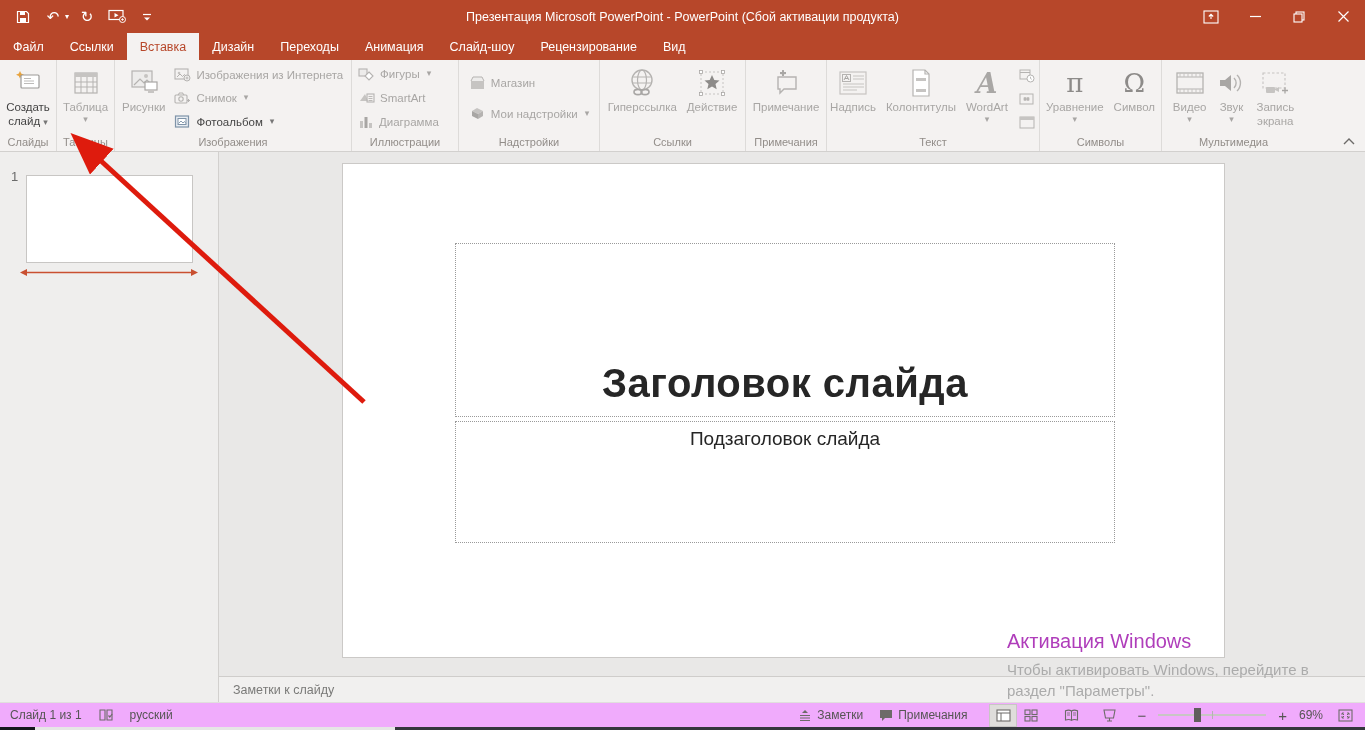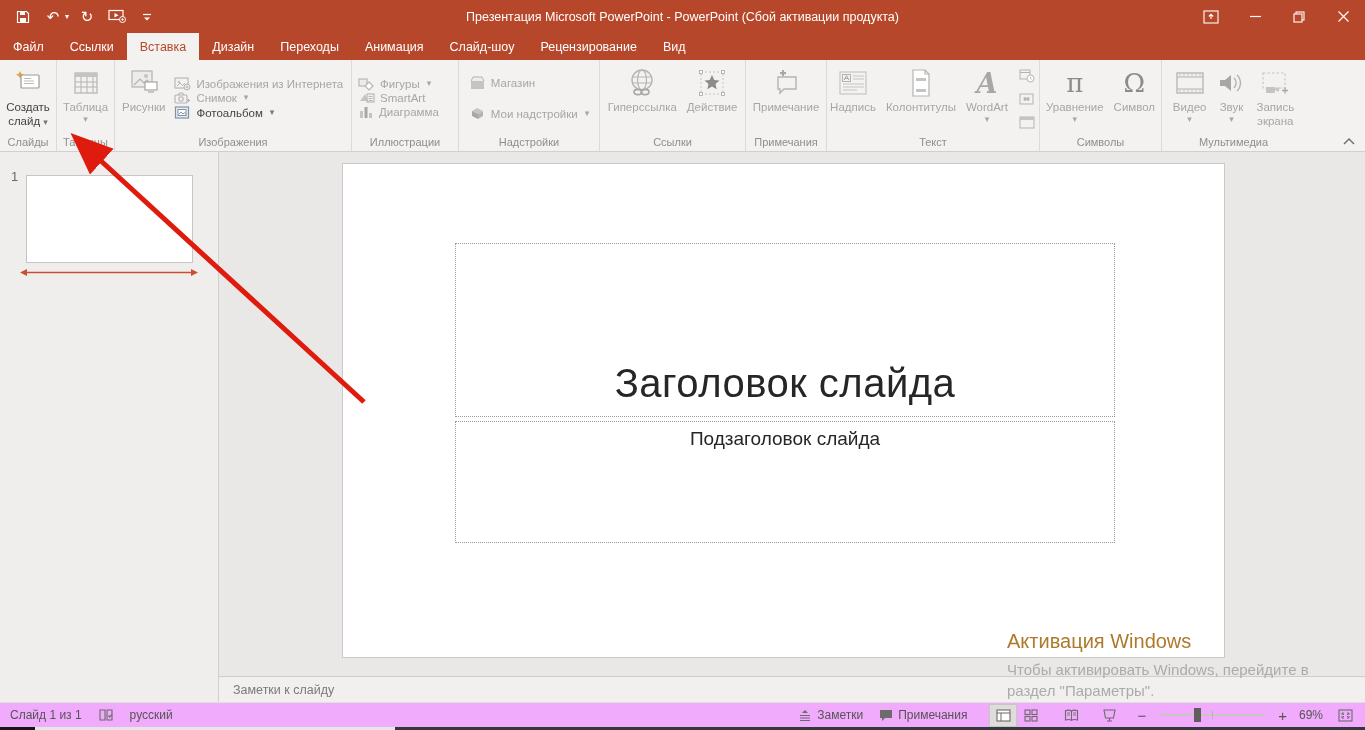--- a/index.html
+++ b/index.html
@@ -27,45 +27,45 @@
   
   .ribbon{height:92px;background:#F4F2F1;border-bottom:1px solid #D2D0CE;display:flex;position:relative;font-size:11.5px;color:#444}
   .rgroup{display:flex;flex-direction:column;border-right:1px solid #DDDBD9;flex:0 0 auto}
   .rg-content{flex:1;display:flex;align-items:stretch;justify-content:center;padding:2px 2px 0}
   .rg-label{text-align:center;font-size:11px;color:#928D89;padding:1px 4px 3px;white-space:nowrap}
   .bigbtn{display:flex;flex-direction:column;align-items:center;padding:3px 5px 0;line-height:1.18;text-align:center;cursor:default}
   .bigbtn .bicon{height:36px;display:flex;align-items:center;justify-content:center}
   .blabel{white-space:nowrap}
   .caret{font-size:9px;color:#777;line-height:1.1}
   .disabled, .disabled .caret{color:#A8A6A4}
-  .smallcol{display:flex;flex-direction:column;justify-content:center;padding:5px 4px 6px}
+  .smallcol{display:flex;flex-direction:column;justify-content:space-between;padding:5px 4px 6px}
   .smallbtn{display:flex;align-items:center;gap:5px;white-space:nowrap;cursor:default}
   .smallbtn .caret{margin-left:2px}
   .ico{display:inline-flex;align-items:center;justify-content:center}
   .glyph-big{font-size:26px;color:#8D8B89;font-family:"DejaVu Serif",serif;line-height:1}
   .wordart-glyph{font-size:27px;color:#A9A7A5;font-style:italic;font-family:"DejaVu Serif",serif;font-weight:bold;line-height:1}
   .minicol{display:flex;flex-direction:column;justify-content:space-between;padding:4px 3px}
   .minibtn{width:22px;height:18px;display:flex;align-items:center;justify-content:center}
   .collapse-chevron{position:absolute;right:10px;bottom:4px;color:#6d6b69}
 
   
   .workspace{height:550px;display:flex;background:#E9E8E7}
   .thumbs{width:219px;flex:0 0 219px;background:#EFEEED;border-right:1px solid #D2D0CE;position:relative}
   .thumb-num{position:absolute;left:11px;top:17px;font-size:13px;color:#6b6b6b}
   .thumb-box{position:absolute;left:26px;top:23px;width:167px;height:88px;background:#fff;border:1px solid #C8C6C4}
   .main-col{flex:1;display:flex;flex-direction:column;position:relative}
   .editor{flex:1;position:relative;background:#E9E8E7}
   .canvas{position:absolute;left:124px;top:12px;width:881px;height:493px;background:#fff;box-shadow:0 0 0 1px #CBC9C7}
   .ph{position:absolute;border:1px dotted #9a9a9a}
   .ph-title{left:112px;top:79px;width:660px;height:174px;display:flex;align-items:flex-end;justify-content:center;padding-bottom:10px}
-  .ph-title .t{font-size:40px;font-weight:400;color:#262626;letter-spacing:0.5px}
+  .ph-title .t{font-size:40px;font-weight:700;color:#262626;letter-spacing:0.5px}
   .ph-subtitle{left:112px;top:257px;width:660px;height:122px;display:flex;justify-content:center}
   .ph-subtitle .t{font-size:19px;color:#262626;margin-top:6px}
   .watermark{position:absolute;left:788px;top:478px;width:330px;pointer-events:none}
-  .wm-title{font-size:20px;color:#a16207;opacity:.85}
+  .wm-title{font-size:20px;color:#a21caf;opacity:.85}
   .wm-body{font-size:15px;color:#ababab;line-height:1.4;margin-top:6px}
   .notes-pane{height:26px;background:#F1F0EF;border-top:1px solid #CFCDCB;display:flex;align-items:center;padding-left:14px}
   .notes-pane span{font-size:12.5px;color:#7a7a78}
 
   
   .statusbar{height:25px;background:#f0abfc;border-top:1px solid #E1DFDD;display:flex;align-items:center;font-size:12px;color:#565554;padding:0 6px 0 10px}
   .sb-item{display:flex;align-items:center;gap:5px;padding:0 8px;height:25px;cursor:default;white-space:nowrap}
   .sb-right{margin-left:auto;display:flex;align-items:center}
   .viewbtn{width:28px;height:23px;display:flex;align-items:center;justify-content:center}
   .viewbtn.pressed{background:#DFDDDB;border:1px solid #C8C6C4}

